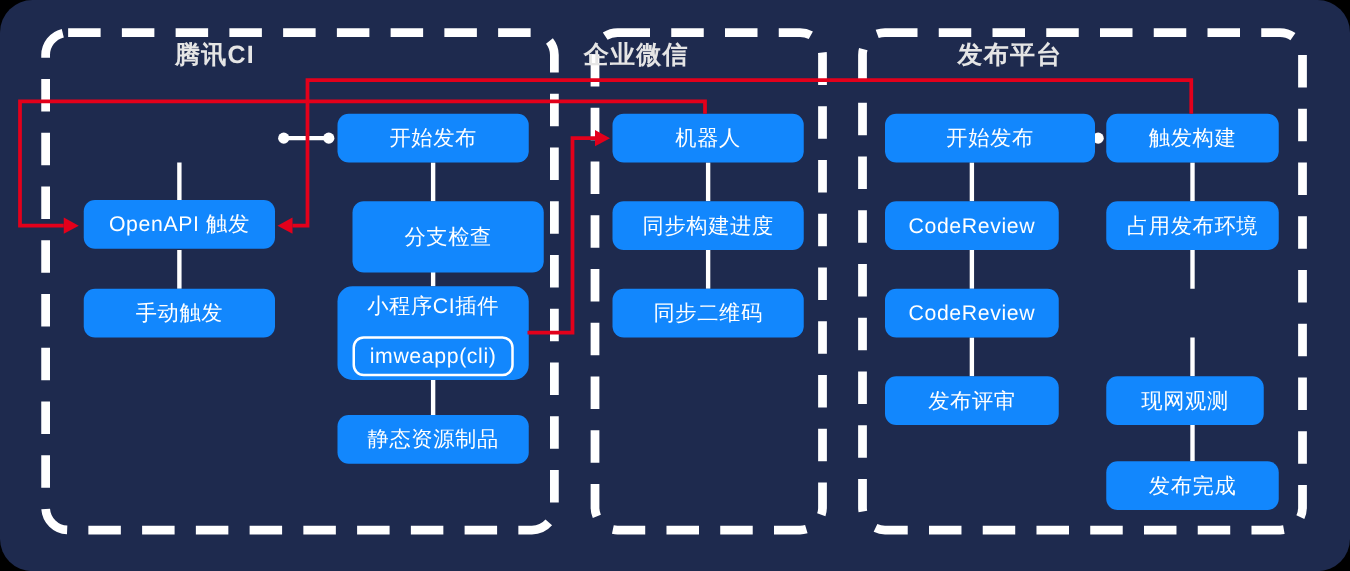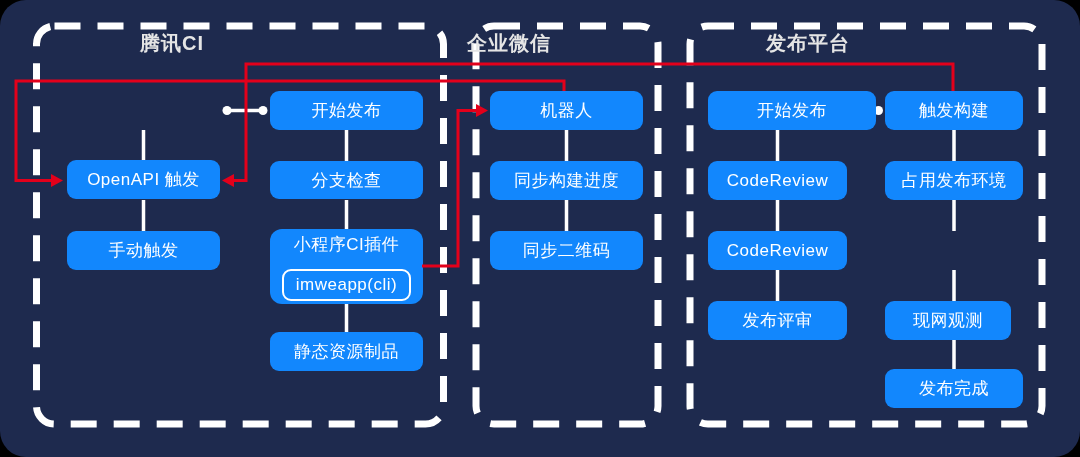--- a/index.html
+++ b/index.html
@@ -67,21 +67,21 @@
   <div class="node" style="left:67px;top:160px;width:153px;height:39px">
     <span>OpenAPI 触发</span>
   </div>
   <div class="node" style="left:67px;top:231px;width:153px;height:39px">
     <span>手动触发</span>
   </div>
 
   <div class="node" style="left:270px;top:91px;width:153px;height:39px">
     <span>开始发布</span>
   </div>
-  <div class="node" style="left:270px;top:161px;width:153px;height:38px">
+  <div class="node" style="left:282px;top:161px;width:153px;height:57px">
     <span>分支检查</span>
   </div>
   <div class="node tall" style="left:270px;top:229px;width:153px;height:75px">
     <span>小程序CI插件</span>
     <span class="subnode">imweapp(cli)</span>
   </div>
   <div class="node" style="left:270px;top:332px;width:153px;height:39px">
     <span>静态资源制品</span>
   </div>
 

